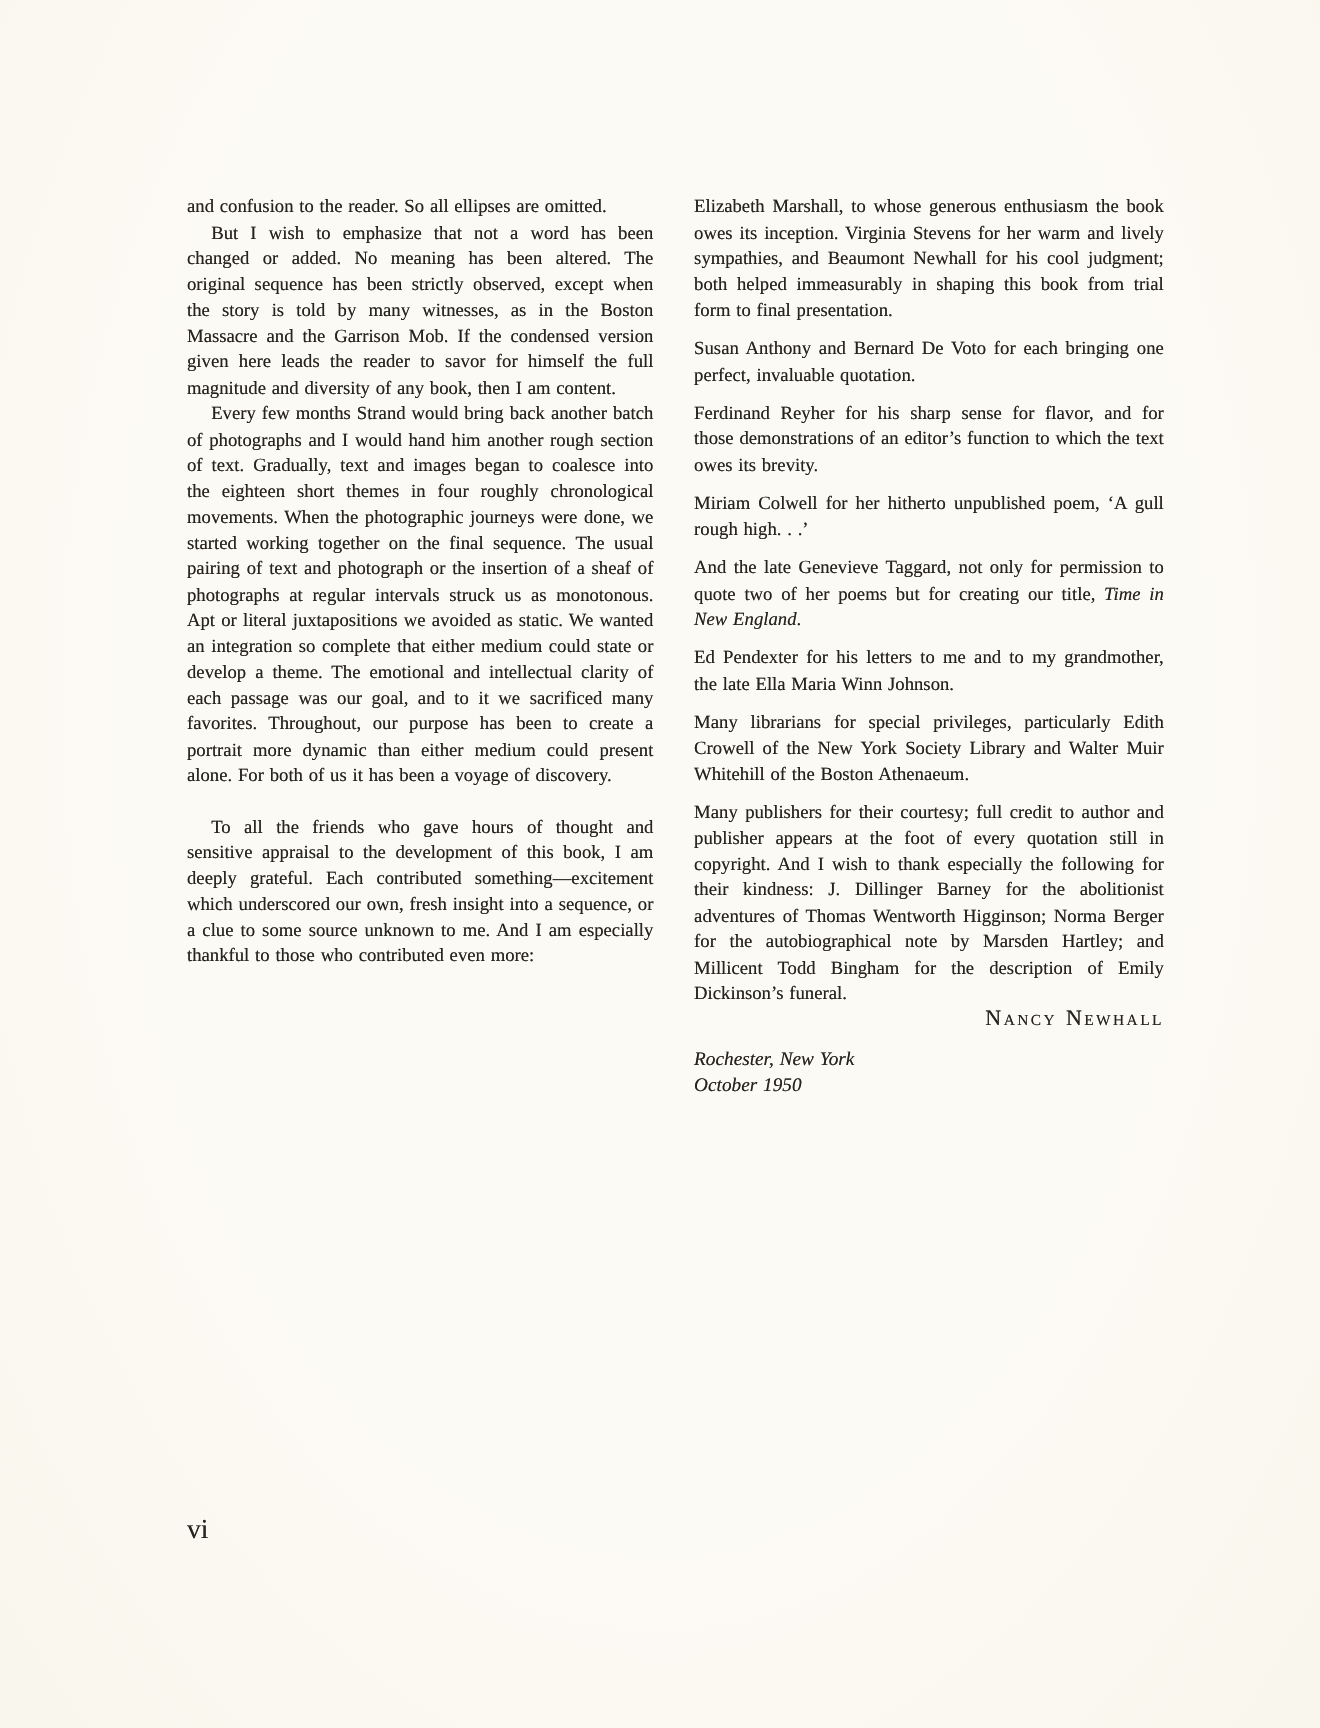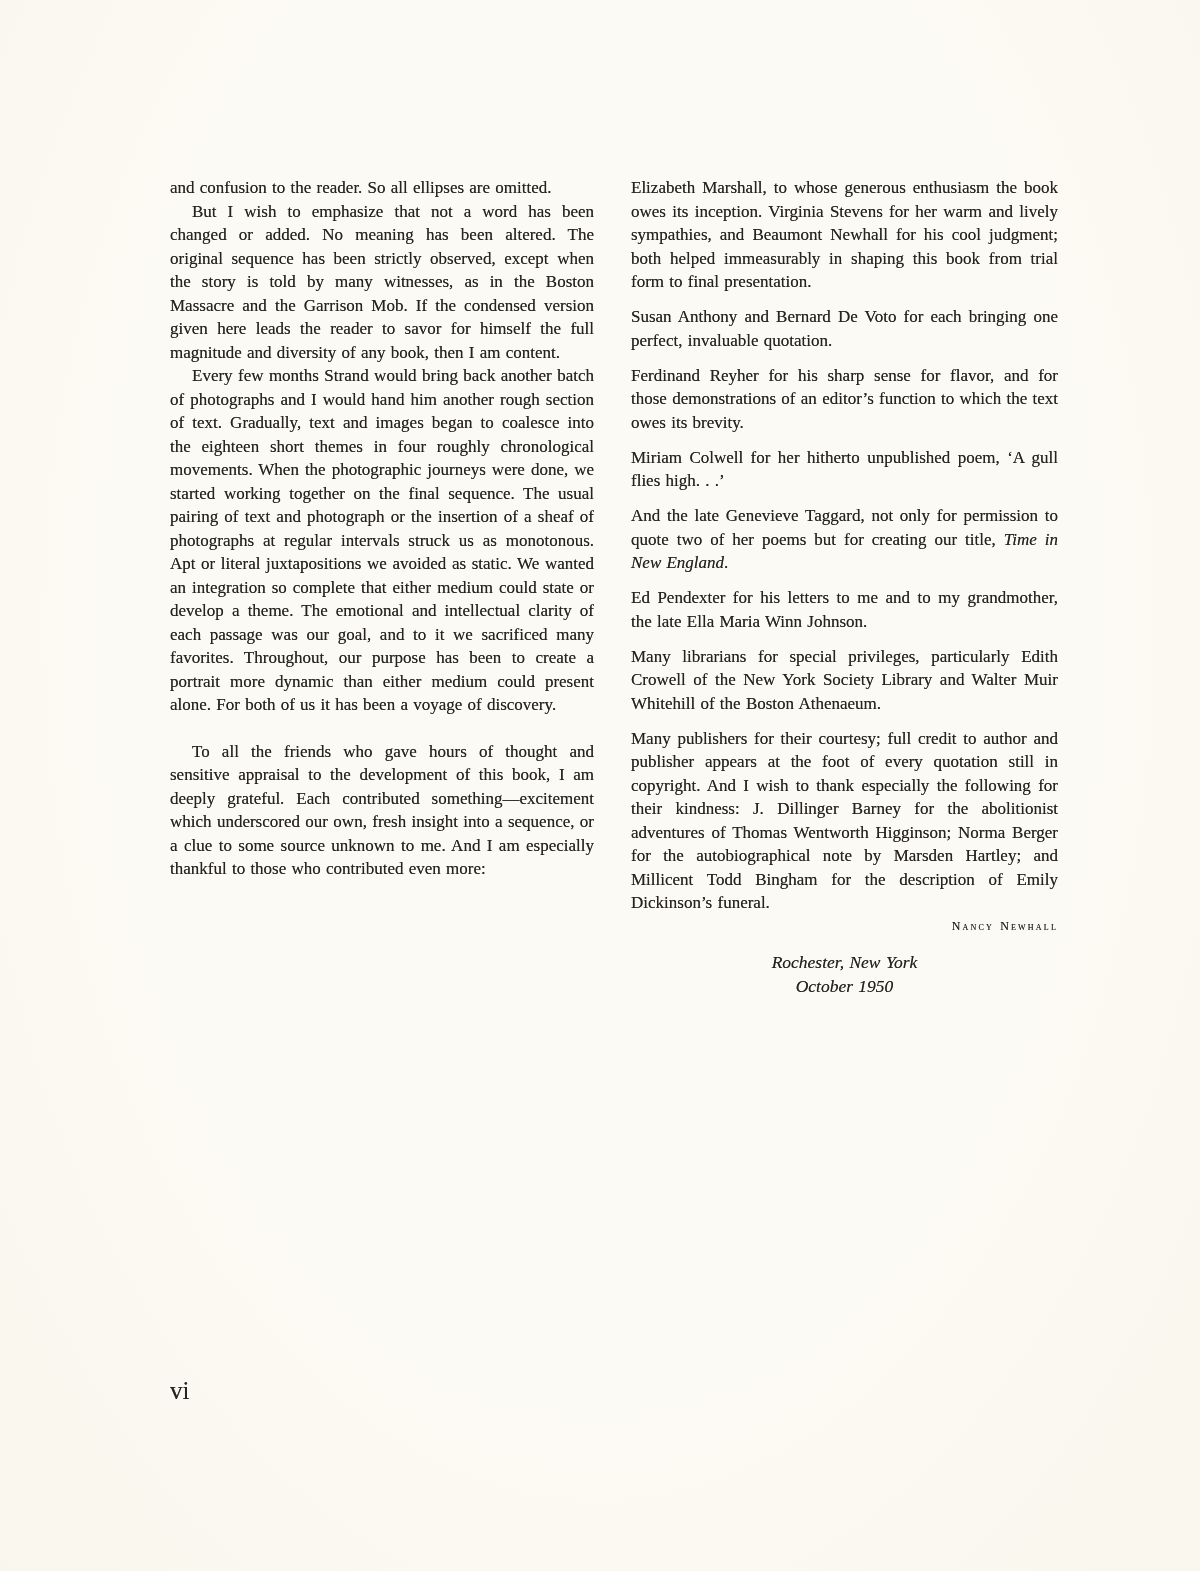--- a/index.html
+++ b/index.html
@@ -38,28 +38,28 @@
   .col-right p {
     margin: 0 0 11.5px 0;
   }
   .col-right p.last { margin-bottom: 0; }
 
   .signature {
     margin-top: 14px;
     text-align: right;
     font-variant: small-caps;
     letter-spacing: 2.2px;
-    font-size: 12px;
+    font-size: 20px;
   }
   .dateline {
     margin-top: 9px;
     font-style: italic;
     font-size: 17.5px;
     line-height: 24px;
-    text-align: center;
+    text-align: left;
   }
   .dateline .line { display: block; }
 
   .folio {
     position: absolute;
     left: 170px;
     top: 1377px;
     font-size: 25px;
     text-shadow: 0 0 0.6px rgba(38, 35, 32, 0.65);
   }
@@ -73,21 +73,21 @@
     <p class="noindent">and confusion to the reader. So all ellipses are omitted.</p>
     <p>But I wish to emphasize that not a word has been changed or added. No meaning has been altered. The original sequence has been strictly observed, except when the story is told by many witnesses, as in the Boston Massacre and the Garrison Mob. If the condensed version given here leads the reader to savor for himself the full magnitude and diversity of any book, then I am content.</p>
     <p>Every few months Strand would bring back another batch of photographs and I would hand him another rough section of text. Gradually, text and images began to coalesce into the eighteen short themes in four roughly chronological movements. When the photographic journeys were done, we started working together on the final sequence. The usual pairing of text and photograph or the insertion of a sheaf of photographs at regular intervals struck us as monotonous. Apt or literal juxtapositions we avoided as static. We wanted an integration so complete that either medium could state or develop a theme. The emotional and intellectual clarity of each passage was our goal, and to it we sacrificed many favorites. Throughout, our purpose has been to create a portrait more dynamic than either medium could present alone. For both of us it has been a voyage of discovery.</p>
     <p class="gap-before">To all the friends who gave hours of thought and sensitive appraisal to the development of this book, I am deeply grateful. Each contributed something—excitement which underscored our own, fresh insight into a sequence, or a clue to some source unknown to me. And I am especially thankful to those who contributed even more:</p>
   </div>
 
   <div class="col col-right">
     <p>Elizabeth Marshall, to whose generous enthusiasm the book owes its inception. Virginia Stevens for her warm and lively sympathies, and Beaumont Newhall for his cool judgment; both helped immeasurably in shaping this book from trial form to final presentation.</p>
     <p>Susan Anthony and Bernard De Voto for each bringing one perfect, invaluable quotation.</p>
     <p>Ferdinand Reyher for his sharp sense for flavor, and for those demonstrations of an editor’s function to which the text owes its brevity.</p>
-    <p>Miriam Colwell for her hitherto unpublished poem, ‘A gull flies high. . .’</p>
+    <p>Miriam Colwell for her hitherto unpublished poem, ‘A gull rough high. . .’</p>
     <p><span>And the late Genevieve Taggard, not only for permission to quote two of her poems but for creating our title, </span><em>Time in New England</em><span>.</span></p>
     <p>Ed Pendexter for his letters to me and to my grandmother, the late Ella Maria Winn Johnson.</p>
     <p>Many librarians for special privileges, particularly Edith Crowell of the New York Society Library and Walter Muir Whitehill of the Boston Athenaeum.</p>
     <p class="last">Many publishers for their courtesy; full credit to author and publisher appears at the foot of every quotation still in copyright. And I wish to thank especially the following for their kindness: J. Dillinger Barney for the abolitionist adventures of Thomas Wentworth Higginson; Norma Berger for the autobiographical note by Marsden Hartley; and Millicent Todd Bingham for the description of Emily Dickinson’s funeral.</p>
 
     <p class="signature">Nancy Newhall</p>
 
     <div class="dateline">
       <span class="line">Rochester, New York</span>
       <span class="line">October 1950</span>

